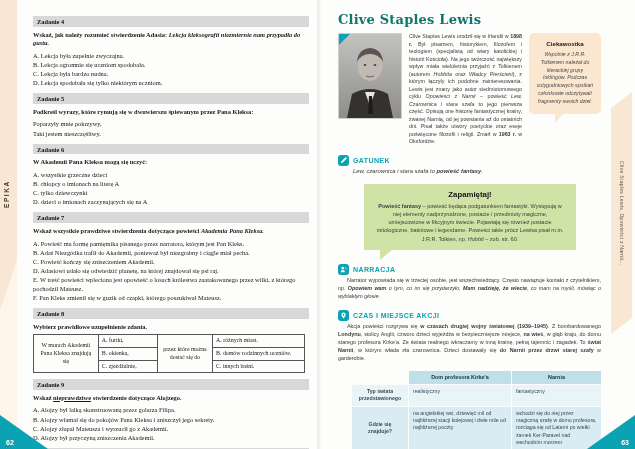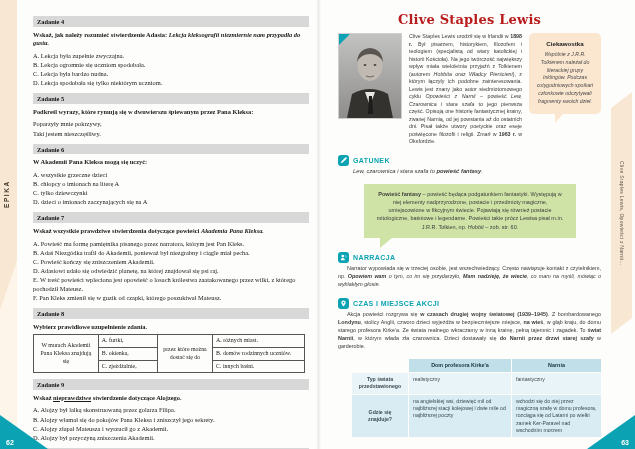--- a/index.html
+++ b/index.html
@@ -35,21 +35,21 @@
   .verse{font-size:6.4px;line-height:1.45;}
   table.z8{border-collapse:collapse;margin:2px 0 3px 0;font-size:5.9px;width:272px;}
   table.z8 td{border:0.7px solid #555;padding:2px 3px;line-height:1.3;}
   table.z8 td.c-main{text-align:center;width:62px;}
   table.z8 td.c-conn{text-align:center;width:52px;}
   table.z8 td.c-opt-s{width:55px;}
   table.z8 td.c-opt-l{width:92px;}
 
   
   .page-right{position:absolute;left:338px;top:12px;width:263px;color:#333;}
-  .author-name{font-family:"DejaVu Serif",serif;font-weight:bold;font-size:13px;color:#b91c1c;margin:0 0 6px 0;letter-spacing:0.2px;text-align:center;}
+  .author-name{font-family:"DejaVu Serif",serif;font-weight:bold;font-size:13px;color:#0f766e;margin:0 0 6px 0;letter-spacing:0.2px;}
   .author-row{display:flex;align-items:flex-start;}
   .photo{position:relative;width:62px;height:84px;flex:0 0 62px;border:1px solid #cfcfcf;background:#aaa;}
   .photo-corner{position:absolute;left:0;top:0;width:0;height:0;border-top:11px solid #0ba3b3;border-right:11px solid transparent;z-index:2;}
   .bio{flex:1;margin:0 7px;font-size:5.3px;line-height:1.42;text-align:justify;color:#3a3a3a;}
   .fact{position:relative;flex:0 0 72px;background:#fbe7d0;border-radius:5px;padding:7px 6px 8px 6px;min-height:78px;box-sizing:border-box;}
   .fact::after{content:'';position:absolute;left:26px;bottom:-9px;width:0;height:0;
     border-top:10px solid #fbe7d0;border-right:9px solid transparent;}
   .fact-title{font-size:6.2px;font-weight:bold;text-align:center;color:#1c1c1c;margin-bottom:4px;}
   .fact-text{font-size:5.2px;font-style:italic;text-align:center;line-height:1.5;color:#4a4a4a;}
 
@@ -210,20 +210,21 @@
       <span class="sec-icon">
         <svg width="7" height="7" viewBox="0 0 10 10">
             <path d="M1,9 L2.2,6 L7.5,0.7 A1,1 0 0 1 9.3,2.5 L4,7.8 Z" fill="#ffffff"></path>
           </svg>
       </span>
       <span class="sec-label">GATUNEK</span>
     </div>
     <p class="gatunek-line"><span class="run-i">Lew, czarownica i stara szafa</span><span class="run-i"> to </span><span class="run-bi">powieść fantasy</span><span class="run-i">.</span></p>
 
     <div class="remember">
+      <div class="remember-title">Zapamiętaj!</div>
       <p class="remember-text"><span class="run-b">Powieść fantasy</span><span> – powieść będąca podgatunkiem fantastyki. Występują w niej elementy nadprzyrodzone, postacie i przedmioty magiczne, umiejscowione w fikcyjnym świecie. Pojawiają się również postacie mitologiczne, baśniowe i legendarne. Powieści takie prócz Lewisa pisał m.in. J.R.R. Tolkien, np. </span><span class="run-i">Hobbit</span><span> – zob. str. 60.</span></p>
     </div>
 
     <div class="sec-head">
       <span class="sec-icon">
         <svg width="7" height="7" viewBox="0 0 10 10">
           <circle cx="4" cy="3" r="2" fill="#ffffff"></circle>
           <path d="M1,9 Q1,5.7 4,5.7 Q7,5.7 7,9 Z" fill="#ffffff"></path>
           <path d="M8,2 Q9.6,3.5 8,5" stroke="#ffffff" stroke-width="0.9" fill="none"></path>
         </svg>

